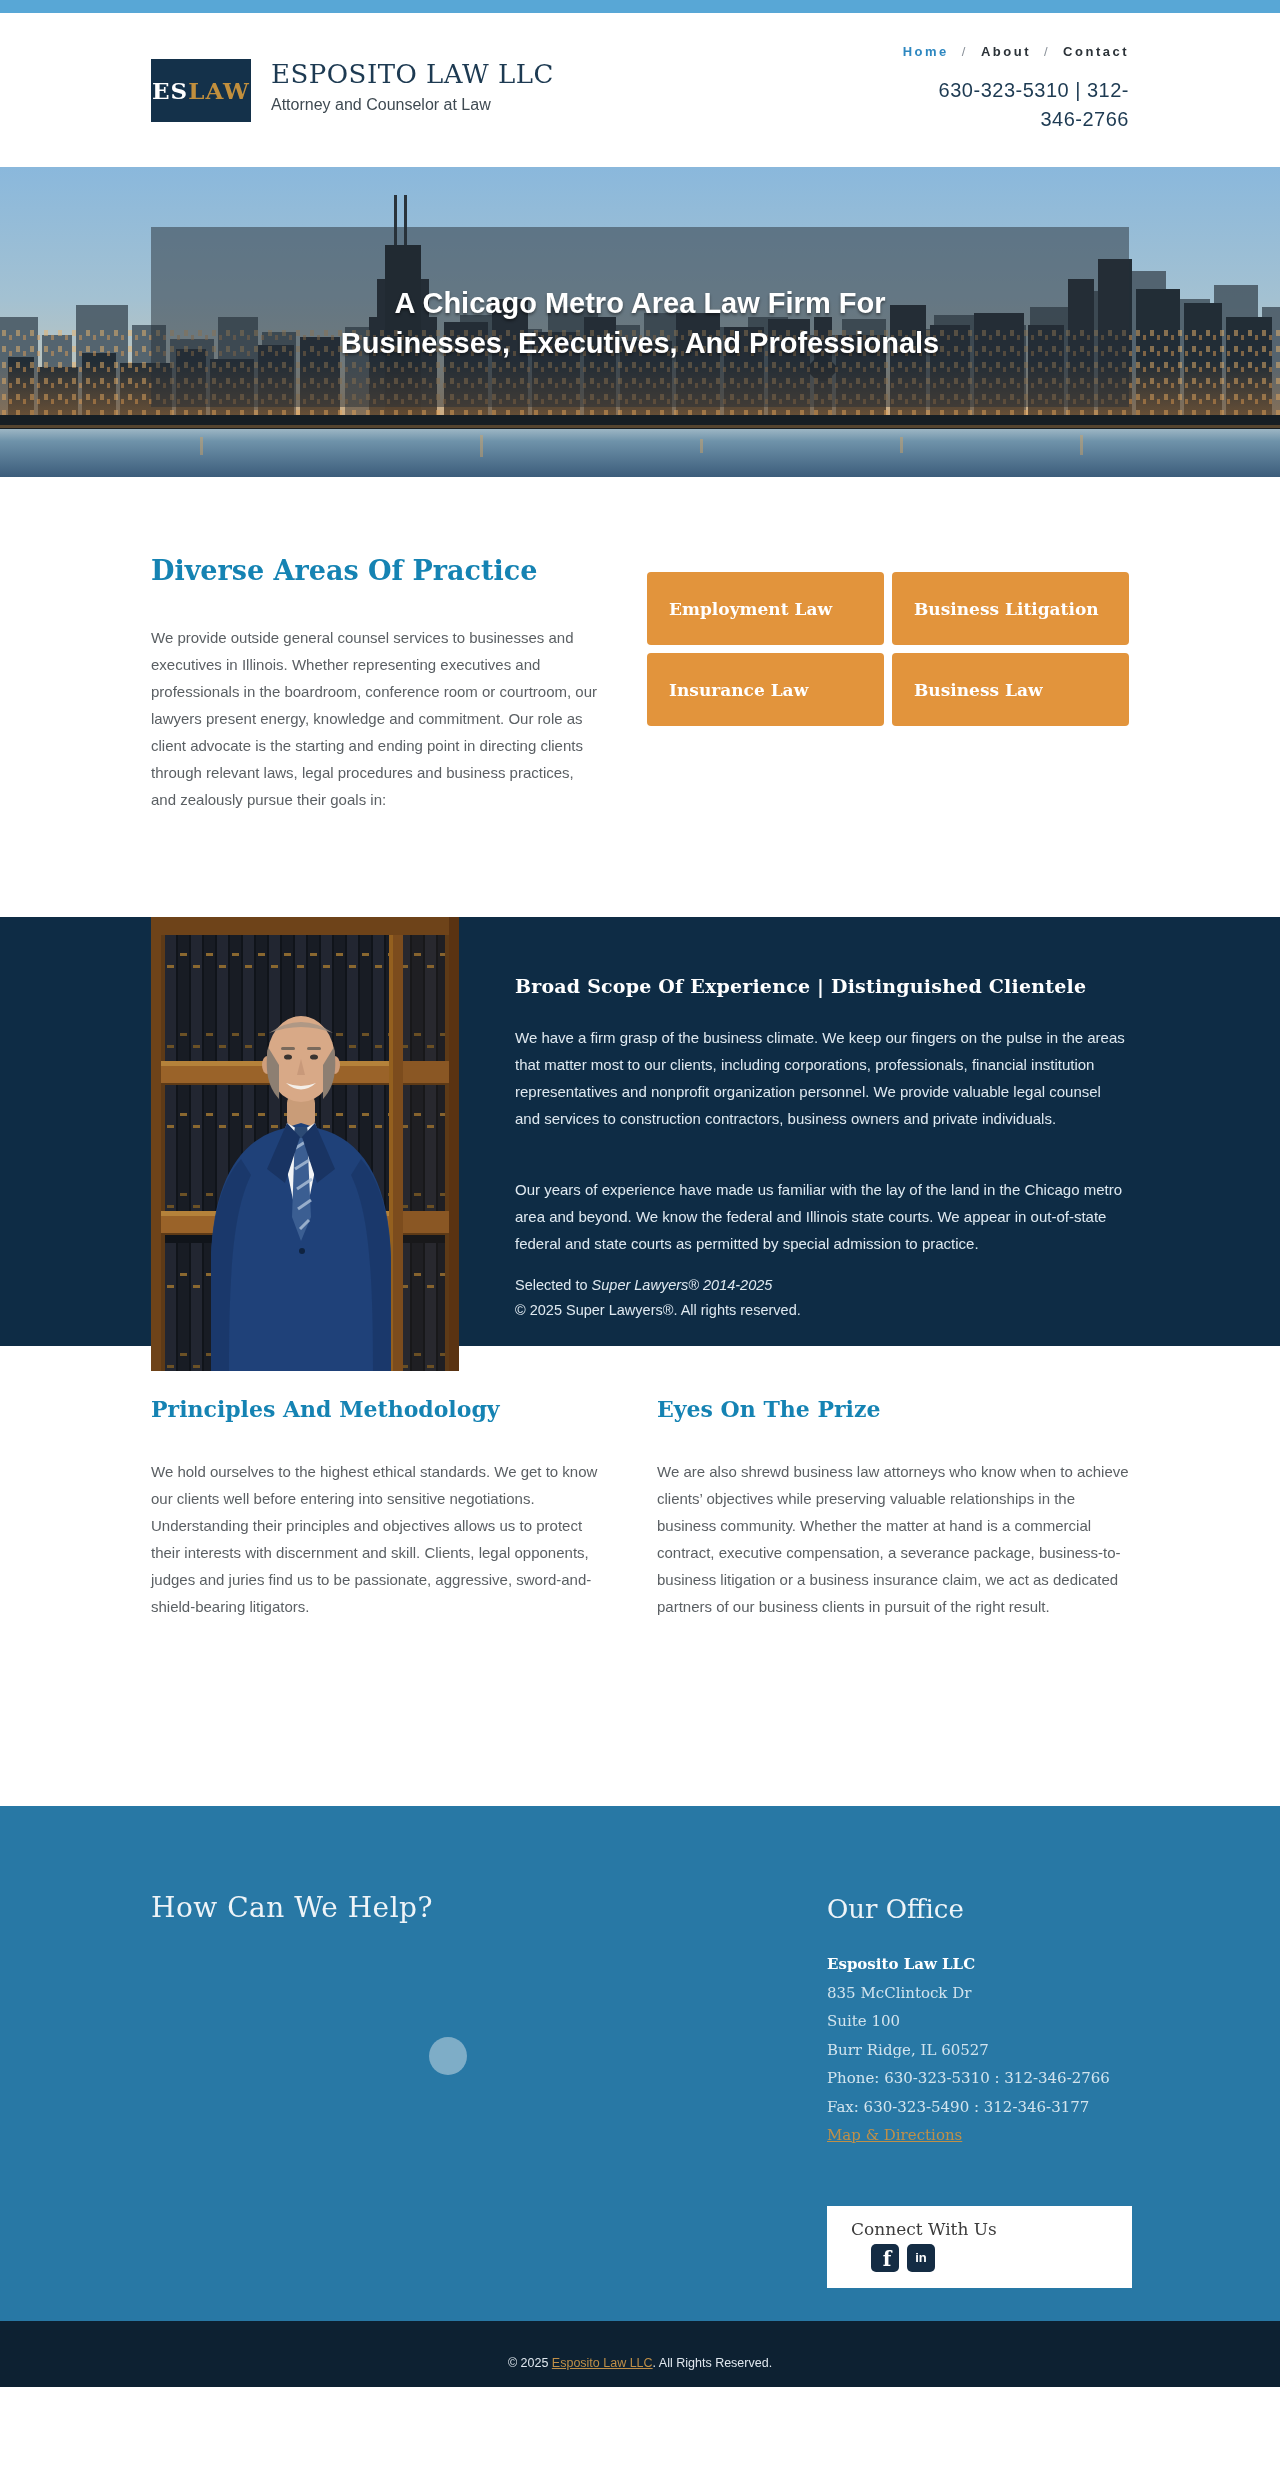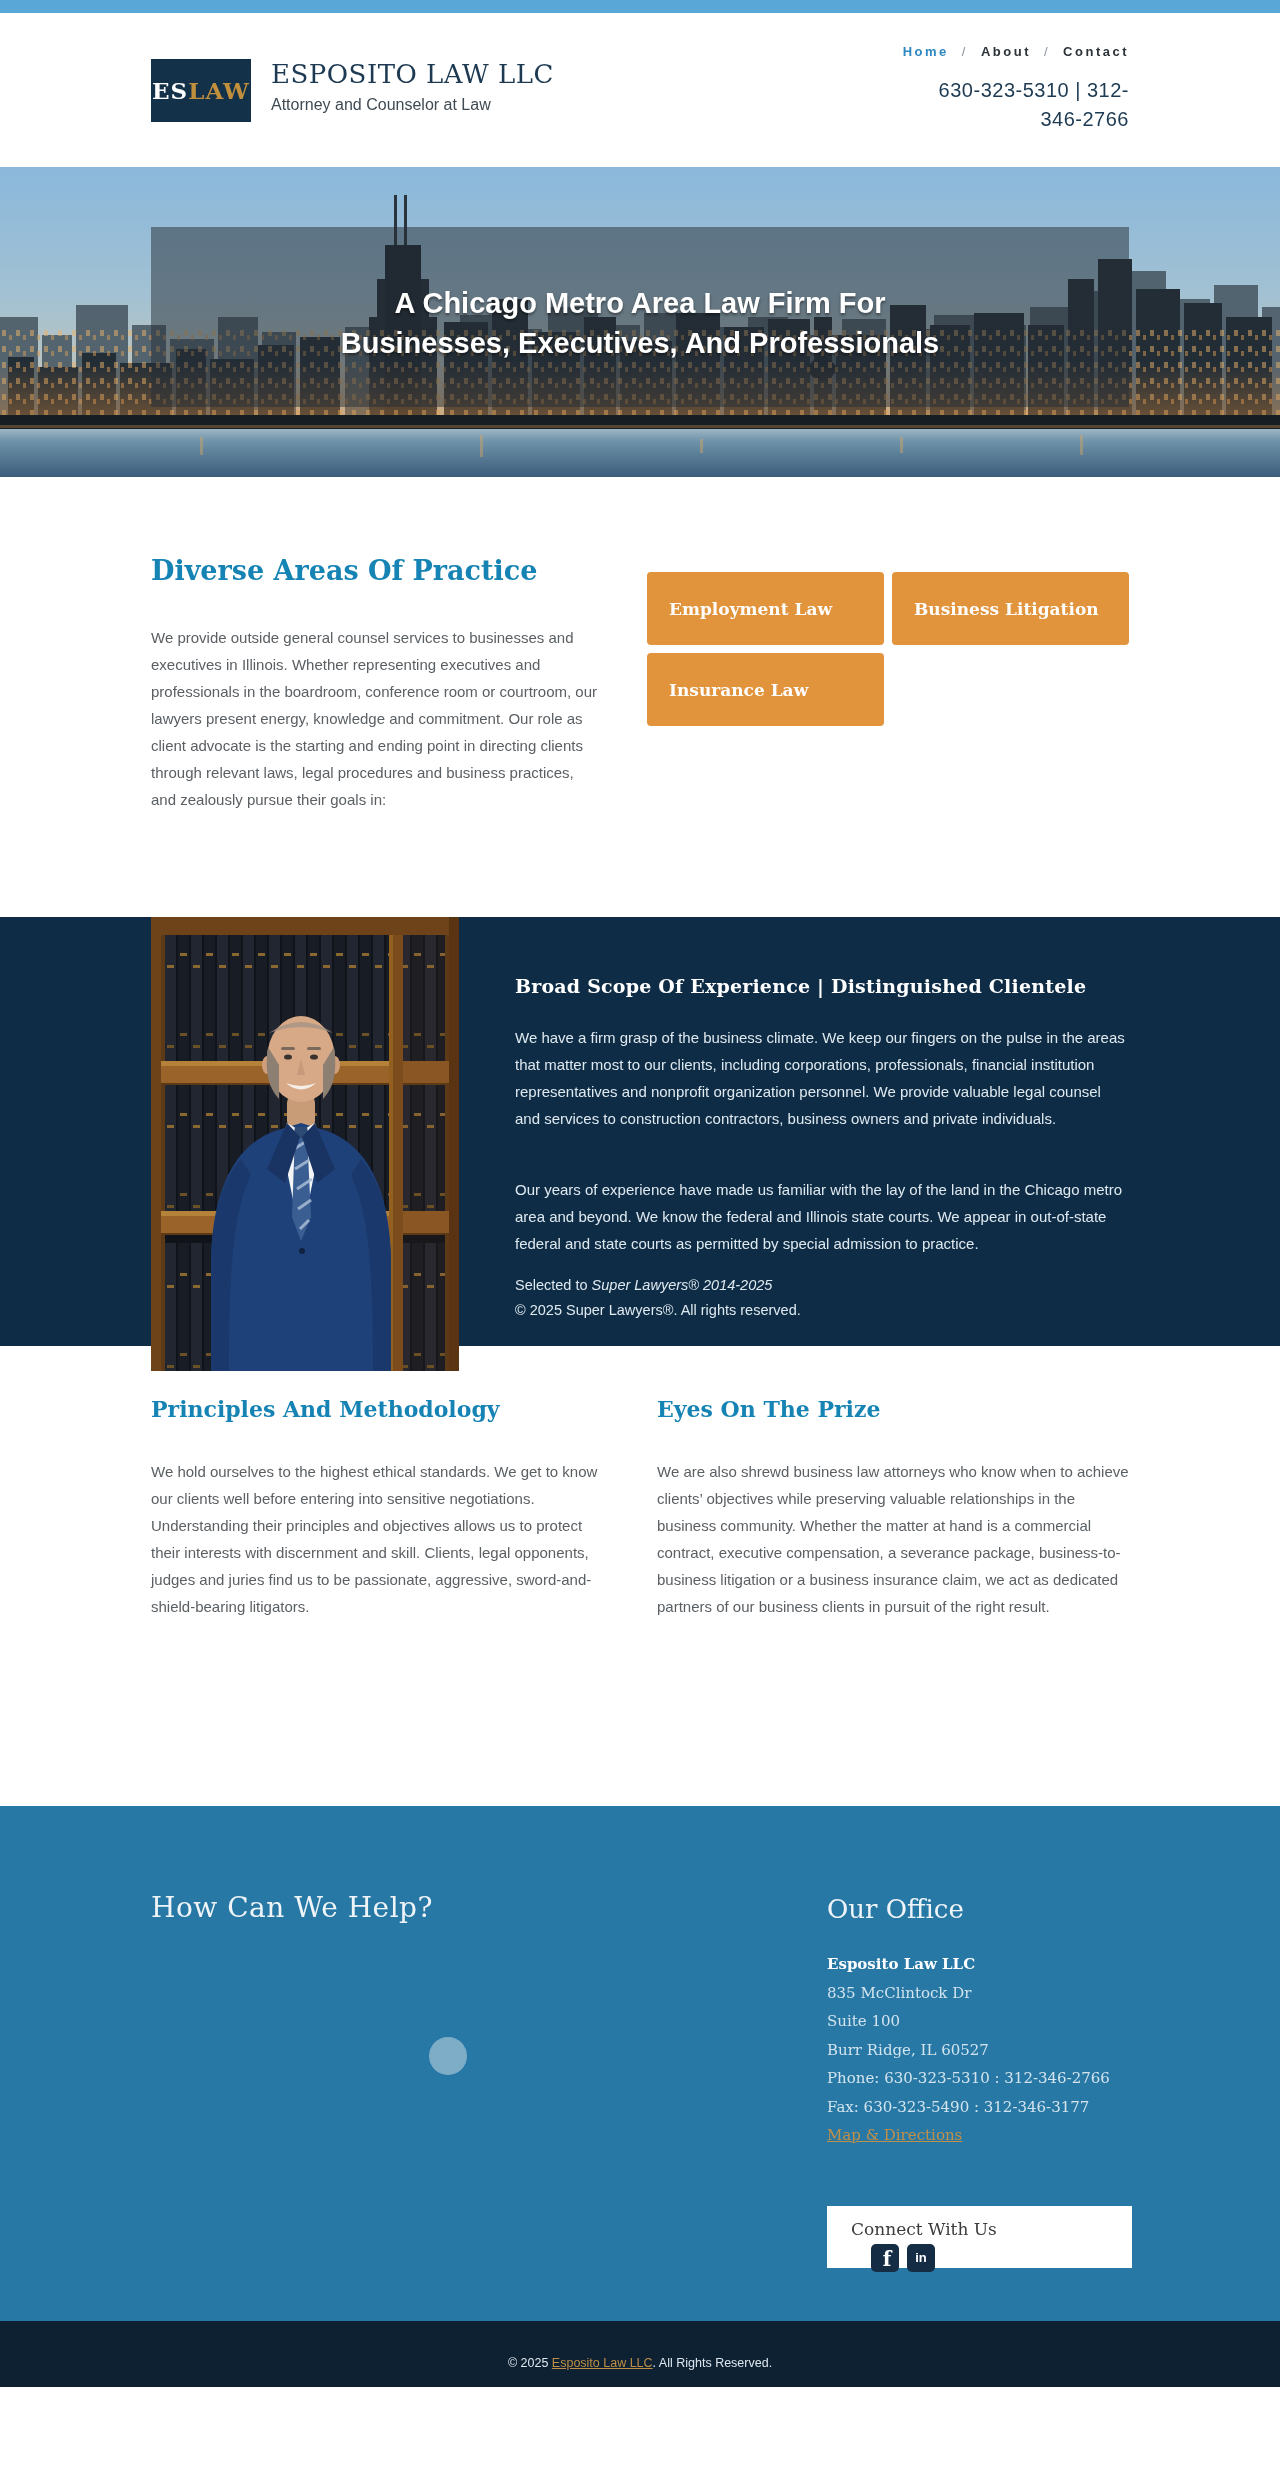--- a/index.html
+++ b/index.html
@@ -66,21 +66,21 @@
   .footer { height:515px; background:#2878a5; }
   .help-heading { position:absolute; top:85px; left:0; font-family:"DejaVu Serif", serif; font-weight:400;
     font-size:28px; color:#eef4f8; letter-spacing:.5px; }
   .spinner { position:absolute; left:278px; top:231px; width:38px; height:38px; border-radius:50%;
     background:rgba(230,238,242,.45); }
   .office-col { position:absolute; top:88px; left:676px; width:305px; }
   .office-h { font-family:"DejaVu Serif", serif; font-weight:400; font-size:26px; color:#eef4f8; }
   .office-lines { margin-top:26px; font-family:"DejaVu Serif", serif; font-size:15px; line-height:28.5px; color:#d2e4ee; }
   .office-name { font-weight:700; color:#ffffff; }
   .map-link { color:#c09048; text-decoration:underline; cursor:pointer; }
-  .connect-box { margin-top:56px; width:305px; height:62px; background:#fff; padding:13px 0 0 24px; }
+  .connect-box { margin-top:56px; width:305px; height:82px; background:#fff; padding:13px 0 0 24px; }
   .connect-h { font-family:"DejaVu Serif", serif; font-size:17px; color:#3c3c3c; }
   .social-row { margin-top:5px; margin-left:20px; display:flex; gap:8px; }
   .social { width:28px; height:28px; background:#142c44; border-radius:5px; color:#fff; display:flex;
     align-items:center; justify-content:center; cursor:pointer; }
   .fb-glyph { font-family:"DejaVu Serif", serif; font-weight:700; font-size:20px; transform:translate(2px,1px); }
   .in-glyph { font-weight:700; font-size:13px; letter-spacing:0; }
 
   
   .bottombar { height:66px; background:#0d2132; text-align:center; padding-top:35px; font-size:12.5px; color:#dfe7ee; }
   .bottom-link { color:#bf8f47; text-decoration:underline; cursor:pointer; }
@@ -226,20 +226,21 @@
 <section class="sectionA">
   <div class="container">
     <div class="practice-left">
       <h2 class="h-blue">Diverse Areas Of Practice</h2>
       <p class="practice-body">We provide outside general counsel services to businesses and executives in Illinois. Whether representing executives and professionals in the boardroom, conference room or courtroom, our lawyers present energy, knowledge and commitment. Our role as client advocate is the starting and ending point in directing clients through relevant laws, legal procedures and business practices, and zealously pursue their goals in:</p>
     </div>
     <div class="practice-grid">
       <div class="pbtn">Employment Law</div>
       <div class="pbtn">Business Litigation</div>
       <div class="pbtn">Insurance Law</div>
+      <div class="pbtn">Business Law</div>
     </div>
   </div>
 </section>
 
 <section class="sectionNavy">
   <div class="container">
     <svg class="attorney-photo" viewBox="0 0 308 454">
       <defs>
         <pattern id="bookP" width="26" height="160" patternUnits="userSpaceOnUse">
           <rect x="0" y="0" width="26" height="160" fill="#10141a"></rect>

